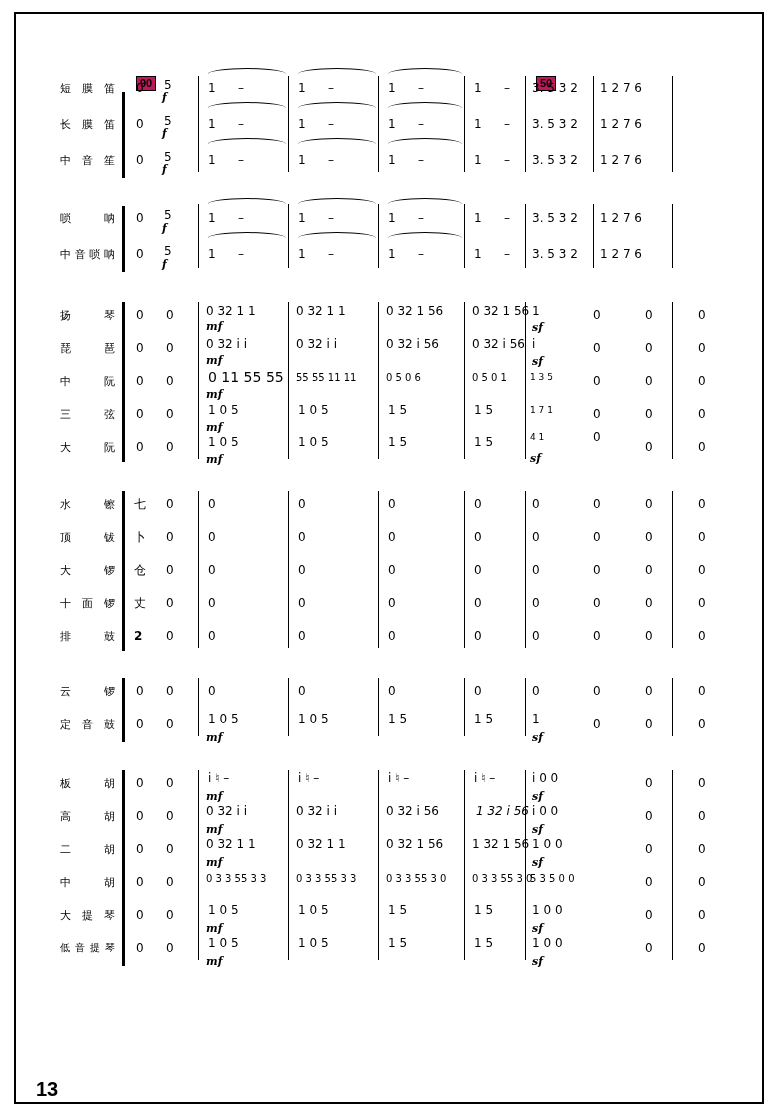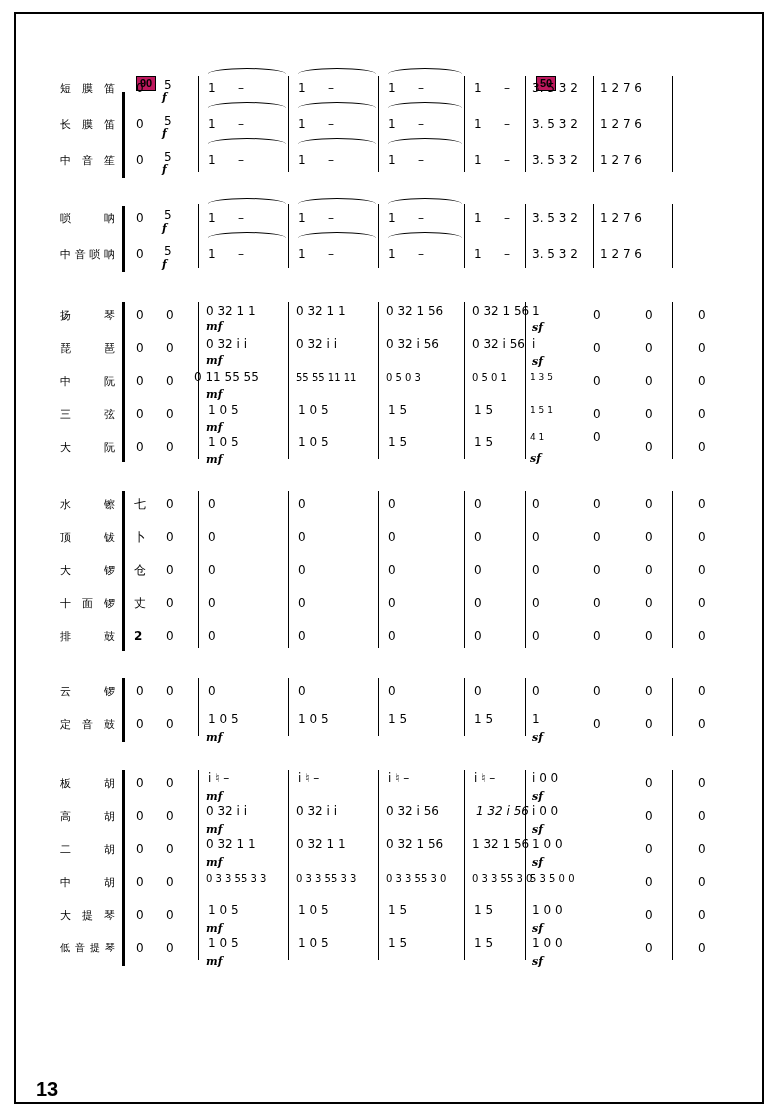--- a/index.html
+++ b/index.html
@@ -329,26 +329,26 @@
       </div>
 
       <div class="row" style="height:33px;">
         <div class="inst" style="display: flex; justify-content: space-between;">
             <span>中</span>
             <span>阮</span>
           </div>
         <div class="cell" style="left:76px;">0</div>
         <div class="cell" style="left:106px;">0</div>
         <div class="bar" style="left:138px;top:0;bottom:0;"></div>
-        <div class="cell" style="left:134px;top:40%;font-size:12px;">0 11 55 55</div>
+        <div class="cell" style="left:148px;top:40%;font-size:14px;">0 11 55 55</div>
         <div class="dyn" style="position:absolute;left:146px;top:74%;">mf</div>
         <div class="bar" style="left:228px;top:0;bottom:0;"></div>
         <div class="cell" style="left:236px;top:40%;font-size:10px;">55 55 11 11</div>
         <div class="bar" style="left:318px;top:0;bottom:0;"></div>
-        <div class="cell" style="left:326px;top:40%;font-size:10px;">0 5 0 3</div>
+        <div class="cell" style="left:326px;top:40%;font-size:10px;">0 5 0 6</div>
         <div class="bar" style="left:404px;top:0;bottom:0;"></div>
         <div class="cell" style="left:412px;top:40%;font-size:10px;">0 5 0 1</div>
         <div class="bar" style="left:465px;top:0;bottom:0;"></div>
         <div class="cell" style="left:470px;top:40%;font-size:9px;">1 3 5</div>
         <div class="cell" style="left:533px;">0</div>
         <div class="cell" style="left:585px;">0</div>
         <div class="cell" style="left:638px;">0</div>
         <div class="bar" style="left:612px;top:0;bottom:0;"></div>
       </div>
 
@@ -362,21 +362,21 @@
         <div class="bar" style="left:138px;top:0;bottom:0;"></div>
         <div class="cell" style="left:148px;top:40%;">1  0 5</div>
         <div class="dyn" style="position:absolute;left:146px;top:74%;">mf</div>
         <div class="bar" style="left:228px;top:0;bottom:0;"></div>
         <div class="cell" style="left:238px;top:40%;">1  0 5</div>
         <div class="bar" style="left:318px;top:0;bottom:0;"></div>
         <div class="cell" style="left:328px;top:40%;">1  5</div>
         <div class="bar" style="left:404px;top:0;bottom:0;"></div>
         <div class="cell" style="left:414px;top:40%;">1  5</div>
         <div class="bar" style="left:465px;top:0;bottom:0;"></div>
-        <div class="cell" style="left:470px;top:40%;font-size:9px;">1 5 1</div>
+        <div class="cell" style="left:470px;top:40%;font-size:9px;">1 7 1</div>
         <div class="cell" style="left:533px;">0</div>
         <div class="cell" style="left:585px;">0</div>
         <div class="cell" style="left:638px;">0</div>
         <div class="bar" style="left:612px;top:0;bottom:0;"></div>
       </div>
 
       <div class="row" style="height:33px;">
         <div class="inst" style="display: flex; justify-content: space-between;">
             <span>大</span>
             <span>阮</span>

